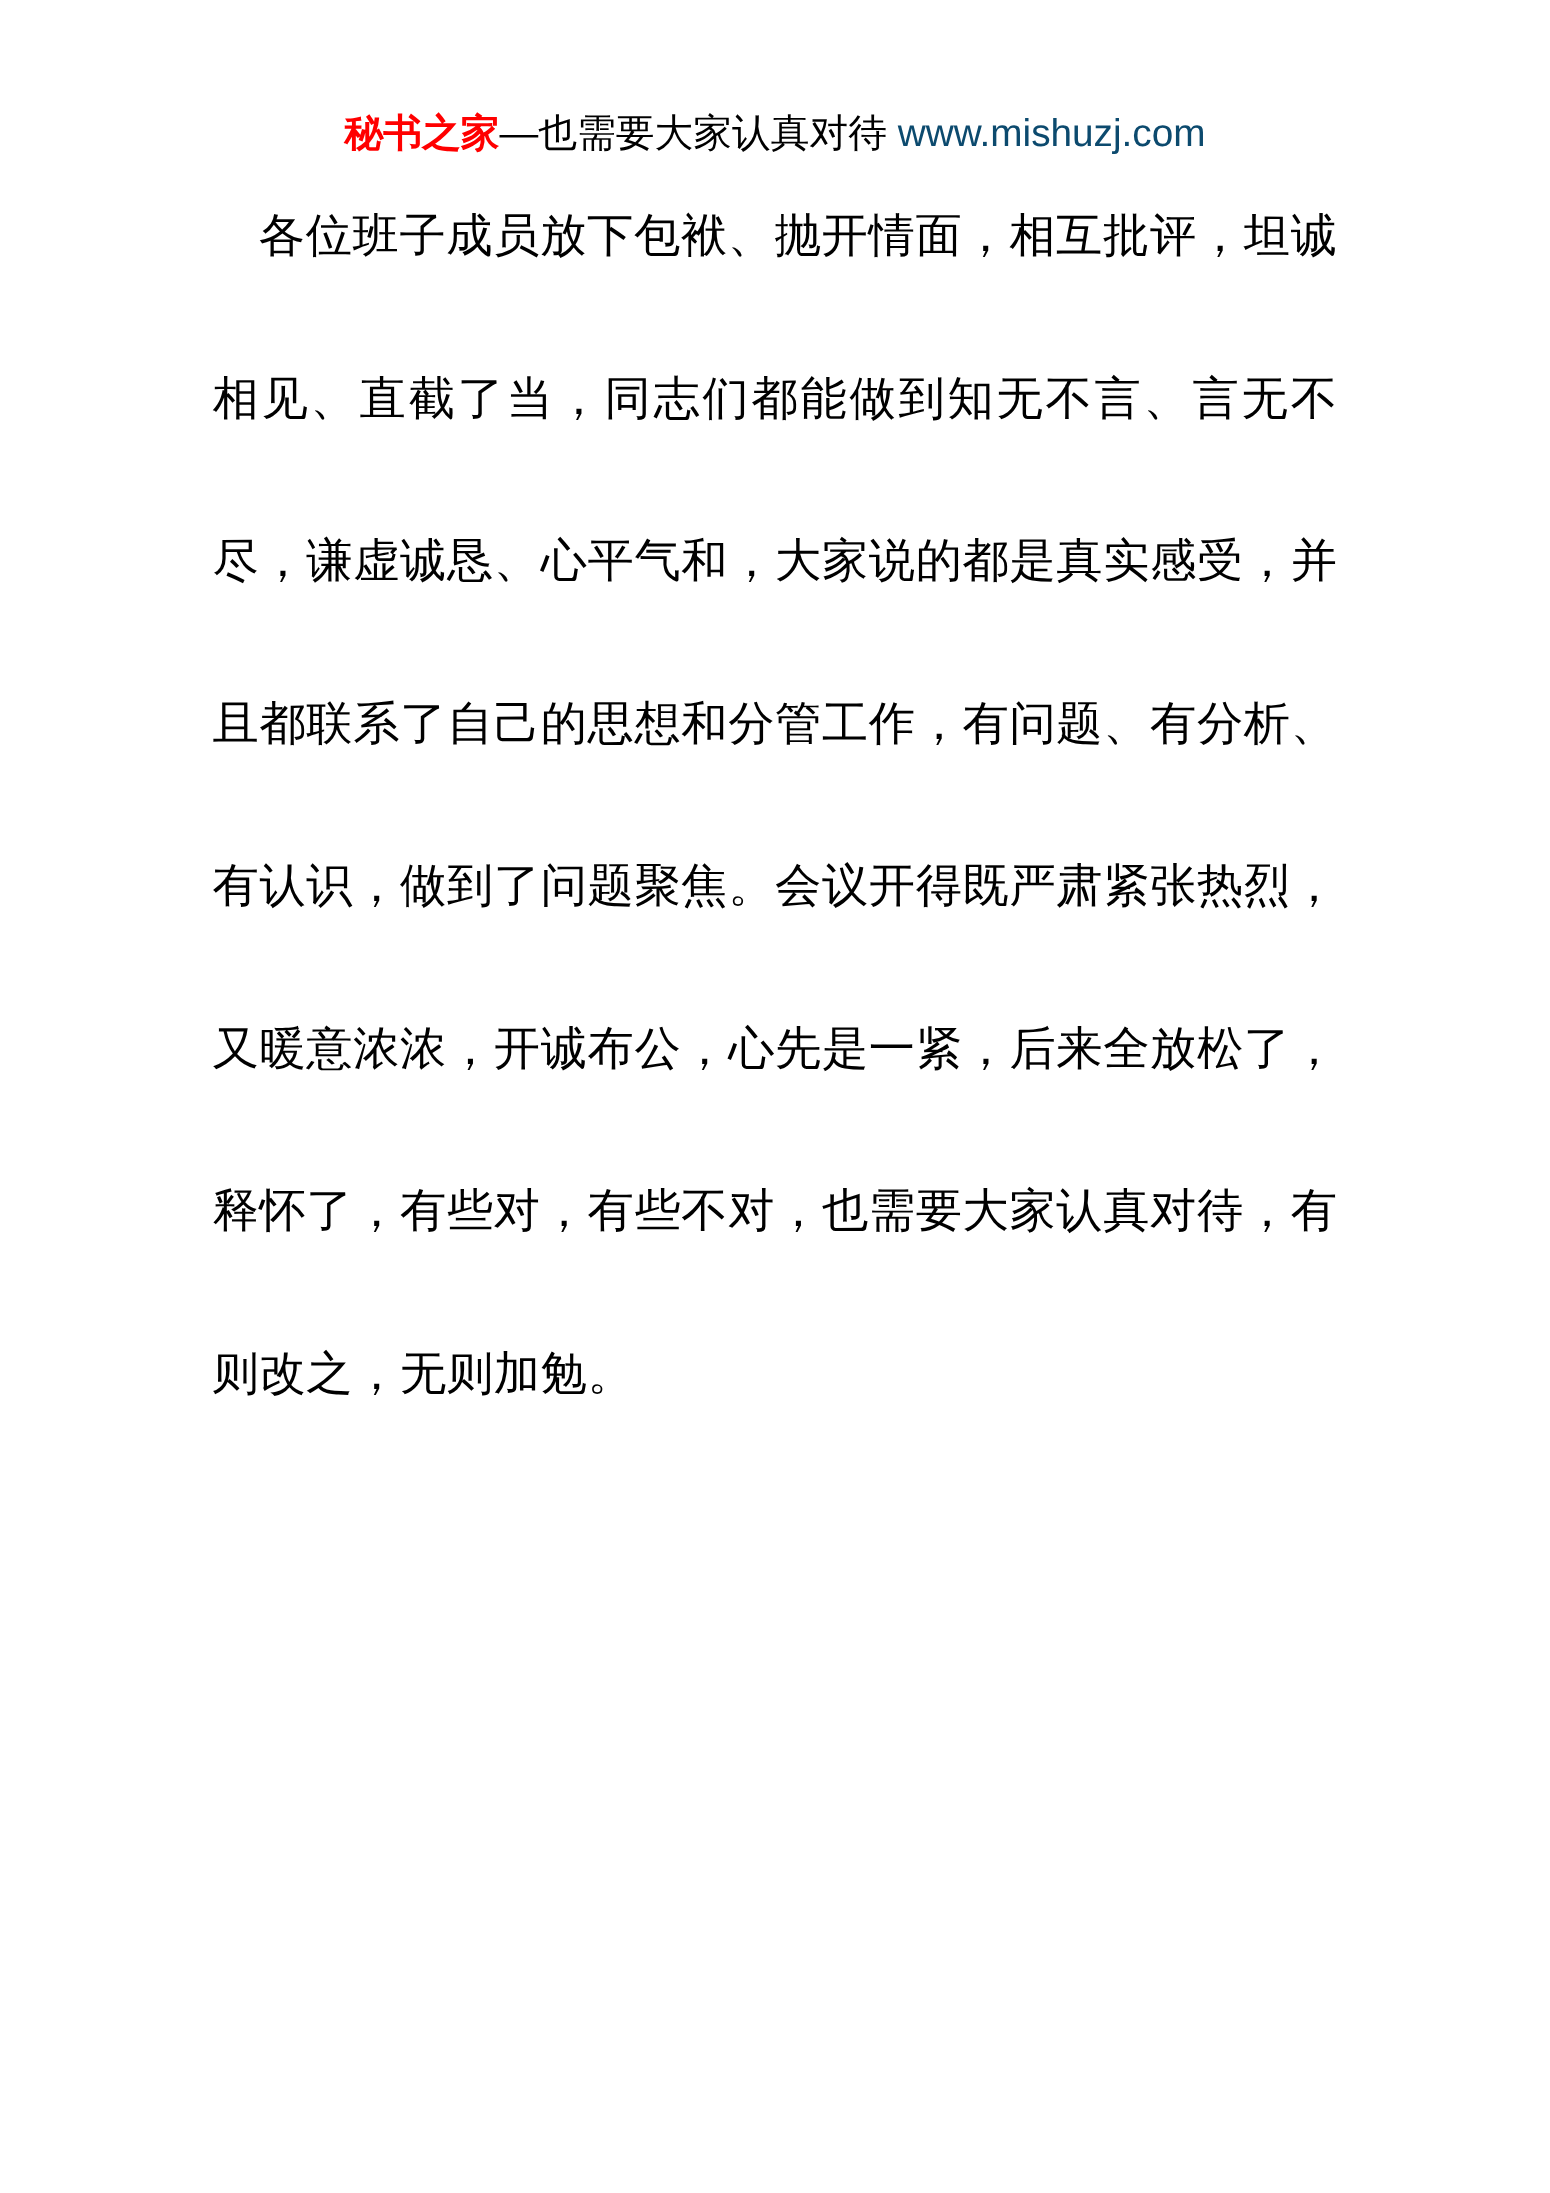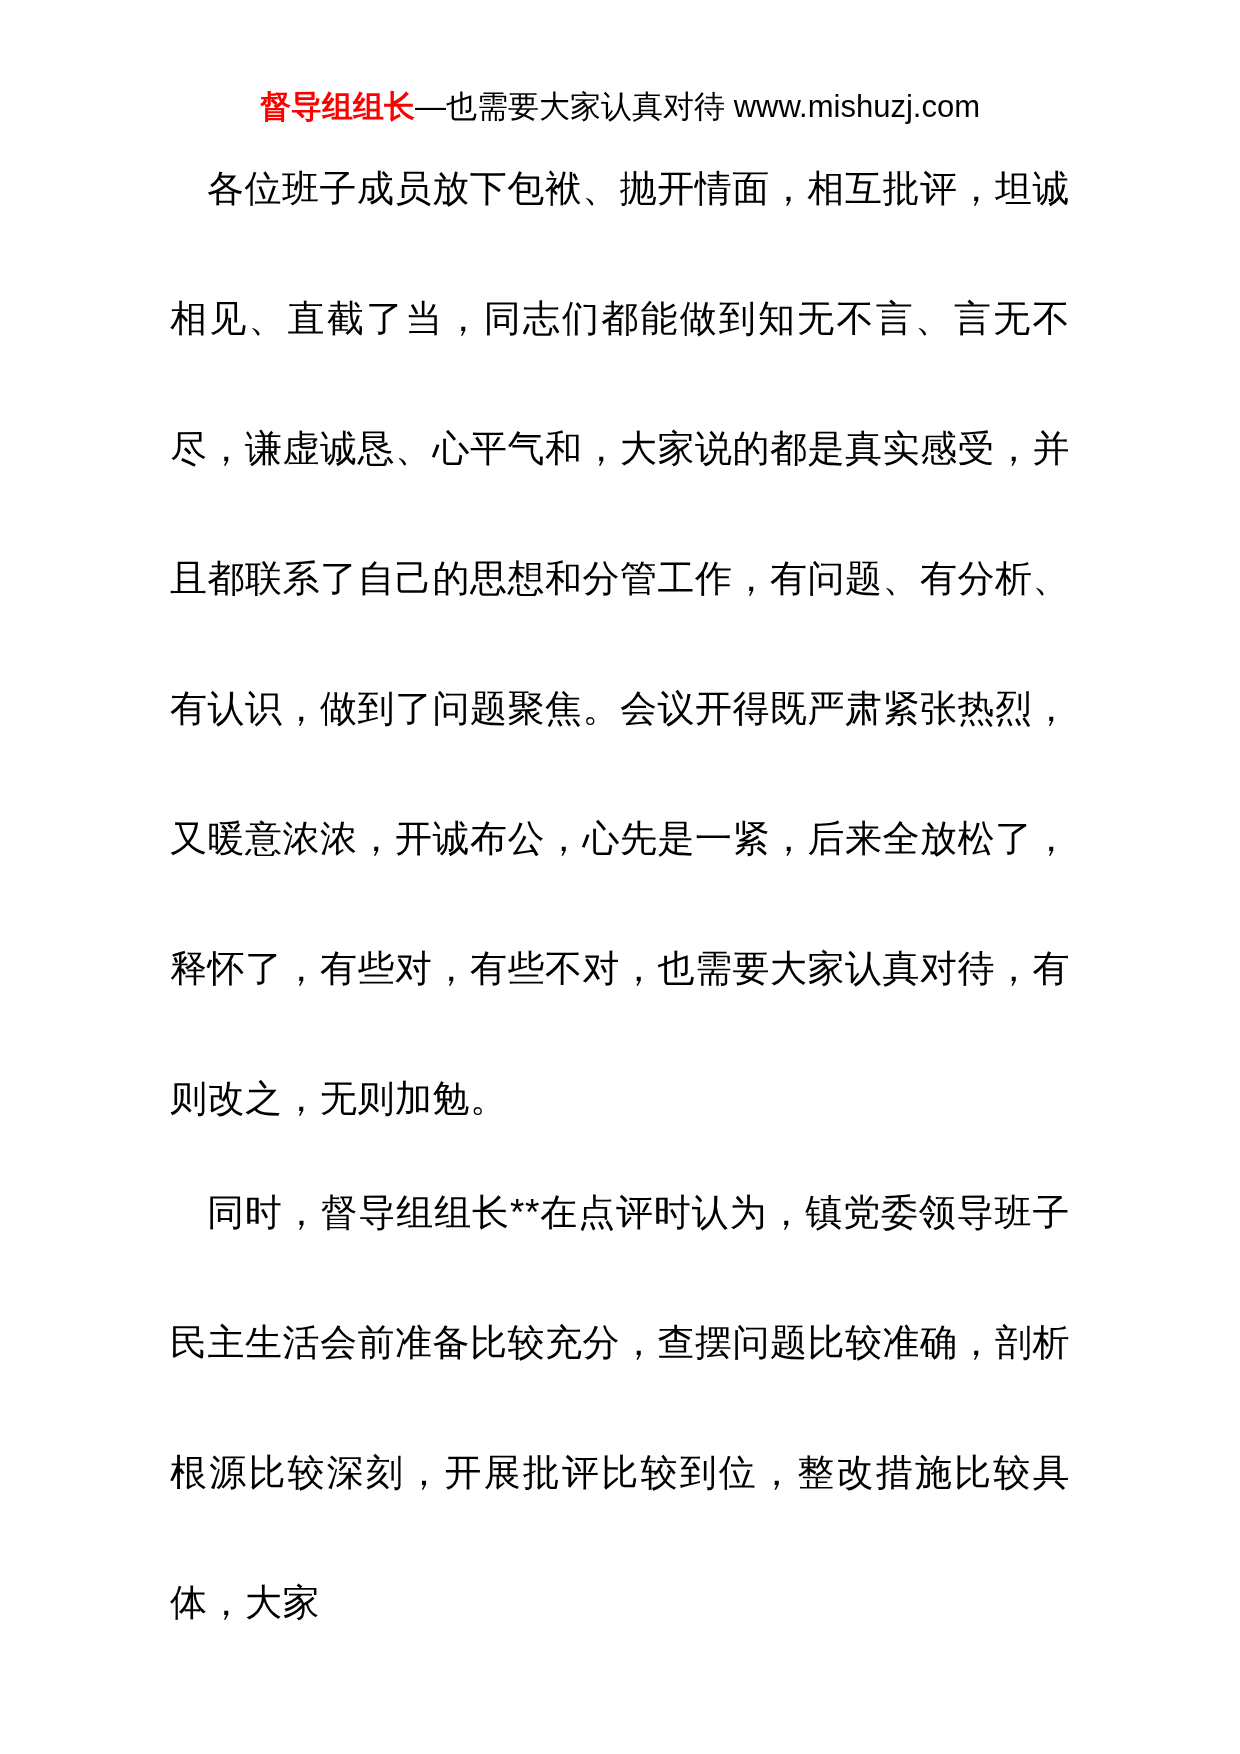--- a/index.html
+++ b/index.html
@@ -25,21 +25,21 @@
   }
   .header .brand {
     color: #ff0000;
     font-weight: bold;
   }
   .header .tagline {
     color: #000000;
     font-weight: normal;
   }
   .header .url {
-    color: #000000;
+    color: #0c4a6e;
     font-weight: normal;
   }
   .content {
     margin-left: 170px;
     width: 900px;
     color: #000000;
     font-size: 37px;
     font-weight: 300;
     line-height: 130px;
     text-align: justify;
@@ -52,21 +52,20 @@
   .content p + p {
     margin-top: -16px;
   }
 </style>
 </head>
 <body>
 
 <div class="page">
 
   <div class="header">
-    <span class="brand">督导组组长</span><span class="tagline">—也需要大家认真对待 </span><span class="url">www.mishuzj.com</span>
+    <span class="brand">秘书之家</span><span class="tagline">—也需要大家认真对待 </span><span class="url">www.mishuzj.com</span>
   </div>
 
   <div class="content">
     <p>各位班子成员放下包袱、抛开情面，相互批评，坦诚相见、直截了当，同志们都能做到知无不言、言无不尽，谦虚诚恳、心平气和，大家说的都是真实感受，并且都联系了自己的思想和分管工作，有问题、有分析、有认识，做到了问题聚焦。会议开得既严肃紧张热烈，又暖意浓浓，开诚布公，心先是一紧，后来全放松了，释怀了，有些对，有些不对，也需要大家认真对待，有则改之，无则加勉。</p>
-    <p>同时，督导组组长**在点评时认为，镇党委领导班子民主生活会前准备比较充分，查摆问题比较准确，剖析根源比较深刻，开展批评比较到位，整改措施比较具体，大家</p>
   </div>
 
 </div>
 
 </body></html>

